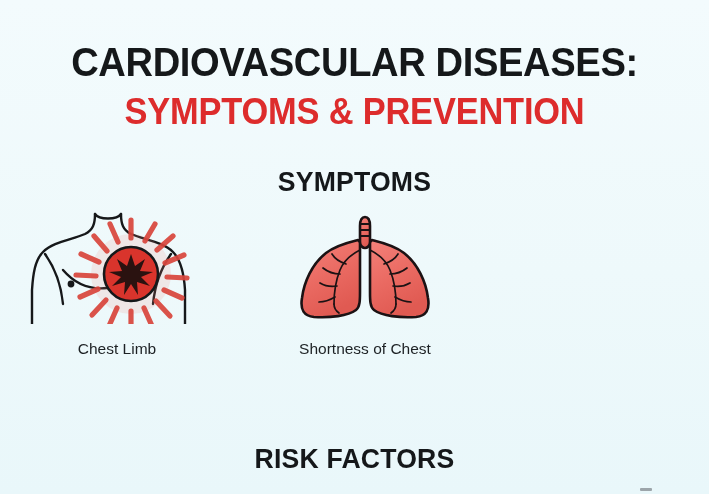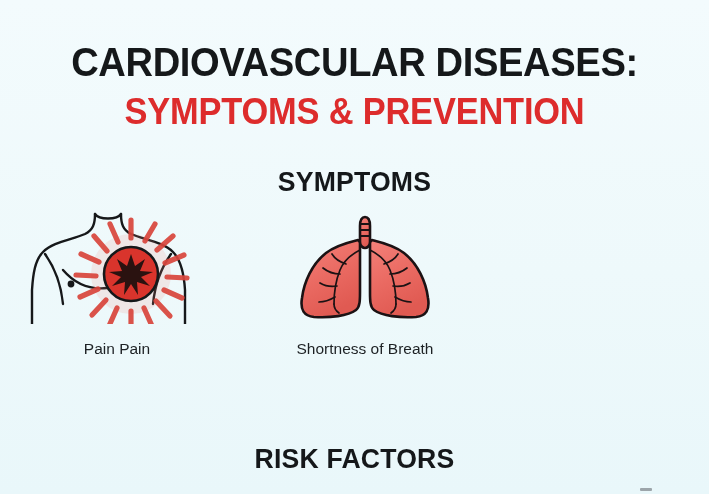--- a/index.html
+++ b/index.html
@@ -166,21 +166,21 @@
             <line x1="80" y1="39" x2="67" y2="24"></line>
             <line x1="91" y1="30" x2="83" y2="12"></line>
           </g>
 
           <circle cx="104" cy="62" r="27" fill="#d9342c" stroke="#15181a" stroke-width="2.6"></circle>
 
           <path d="M104 42 L108 54 L118 47 L113 59 L126 60 L114 65 L123 74 L110 70 L111 83 L104 72
                    L97 83 L98 70 L85 74 L94 65 L82 60 L95 59 L90 47 L100 54 Z" fill="#2a1210"></path>
         </svg>
       </div>
-      <div class="symptom-caption">Pain Pain</div>
+      <div class="symptom-caption">Chest Limb</div>
     </div>
 
     <div class="symptom-col" id="col-lungs">
       <div class="icon-box">
         <svg width="150" height="112" viewBox="0 0 150 112">
           <defs>
             <linearGradient id="lungfill" x1="0" y1="0" x2="0.4" y2="1">
               <stop offset="0%" stop-color="#f4817a"></stop>
               <stop offset="55%" stop-color="#ea6a62"></stop>
               <stop offset="100%" stop-color="#e05a52"></stop>
@@ -213,21 +213,21 @@
           <g fill="none" stroke="#1b1214" stroke-width="1.7" stroke-linecap="round">
             <path d="M80 38 C88 42 96 48 100 58 C104 68 106 80 106 92"></path>
             <path d="M94 52 C100 50 105 47 108 42"></path>
             <path d="M100 62 C106 62 112 60 117 56"></path>
             <path d="M103 74 C109 75 115 74 120 71"></path>
             <path d="M105 85 C110 88 116 90 121 90"></path>
             <path d="M106 92 C106 96 104 99 101 101"></path>
           </g>
         </svg>
       </div>
-      <div class="symptom-caption">Shortness of Breath</div>
+      <div class="symptom-caption">Shortness of Chest</div>
     </div>
 
 
   </div>
 
   <div class="section-head" id="risk-head">RISK FACTORS</div>
 
   <div class="corner-mark"></div>
 
 </div>

